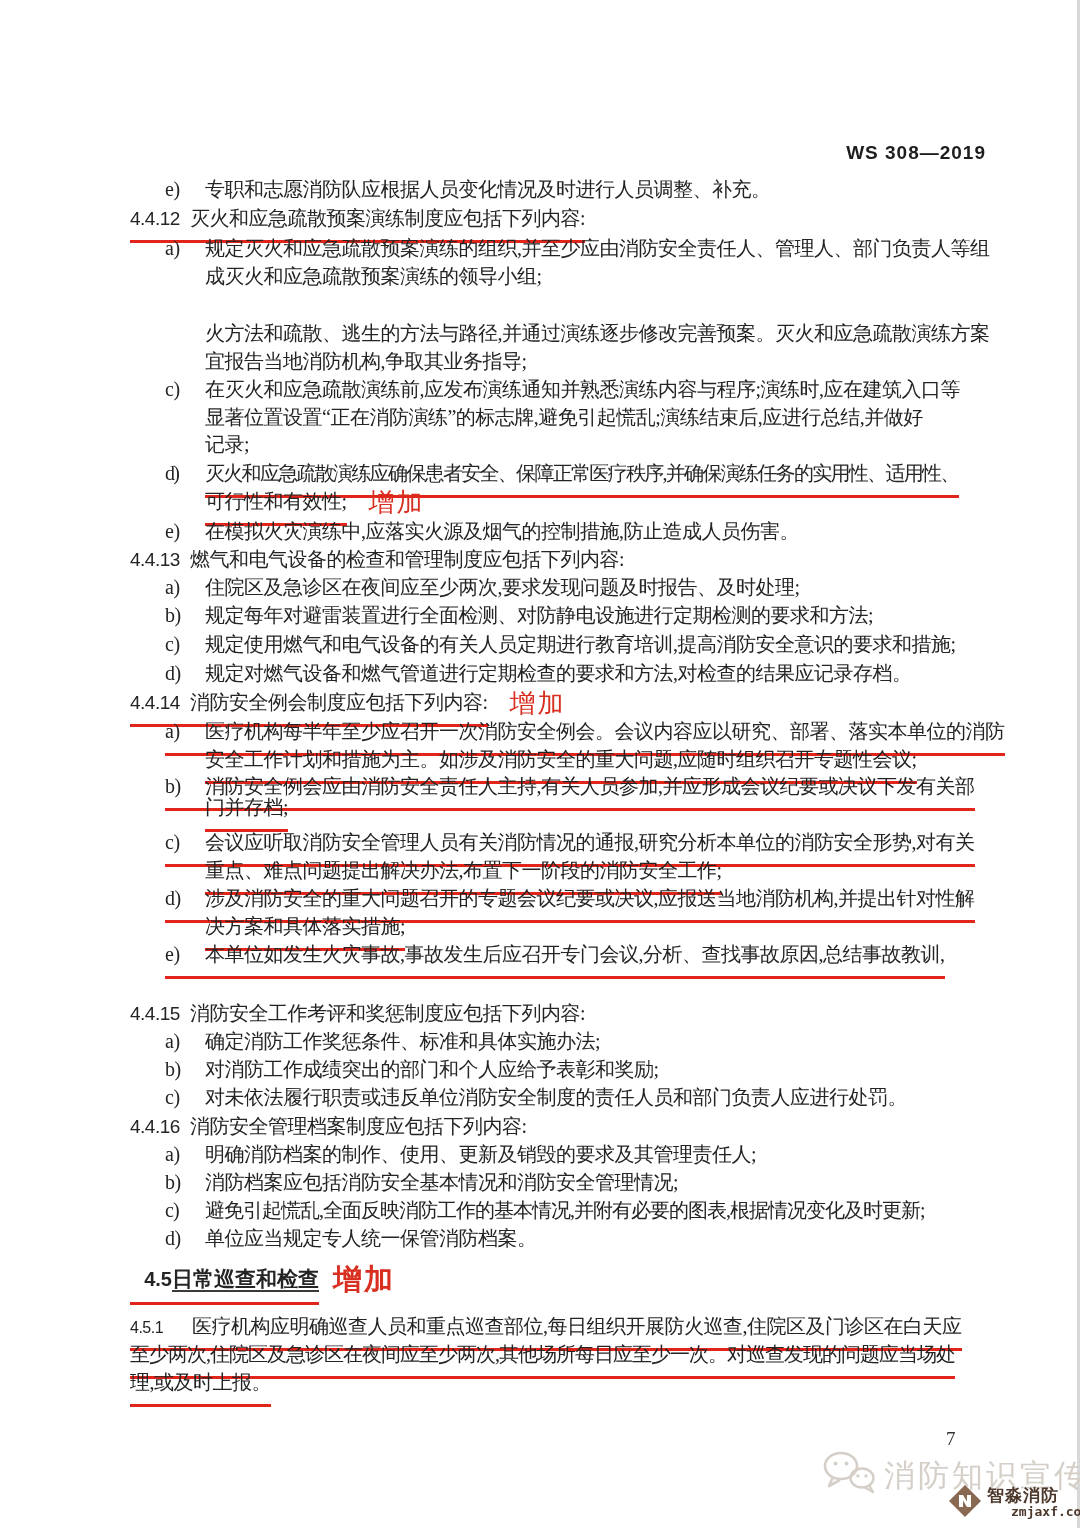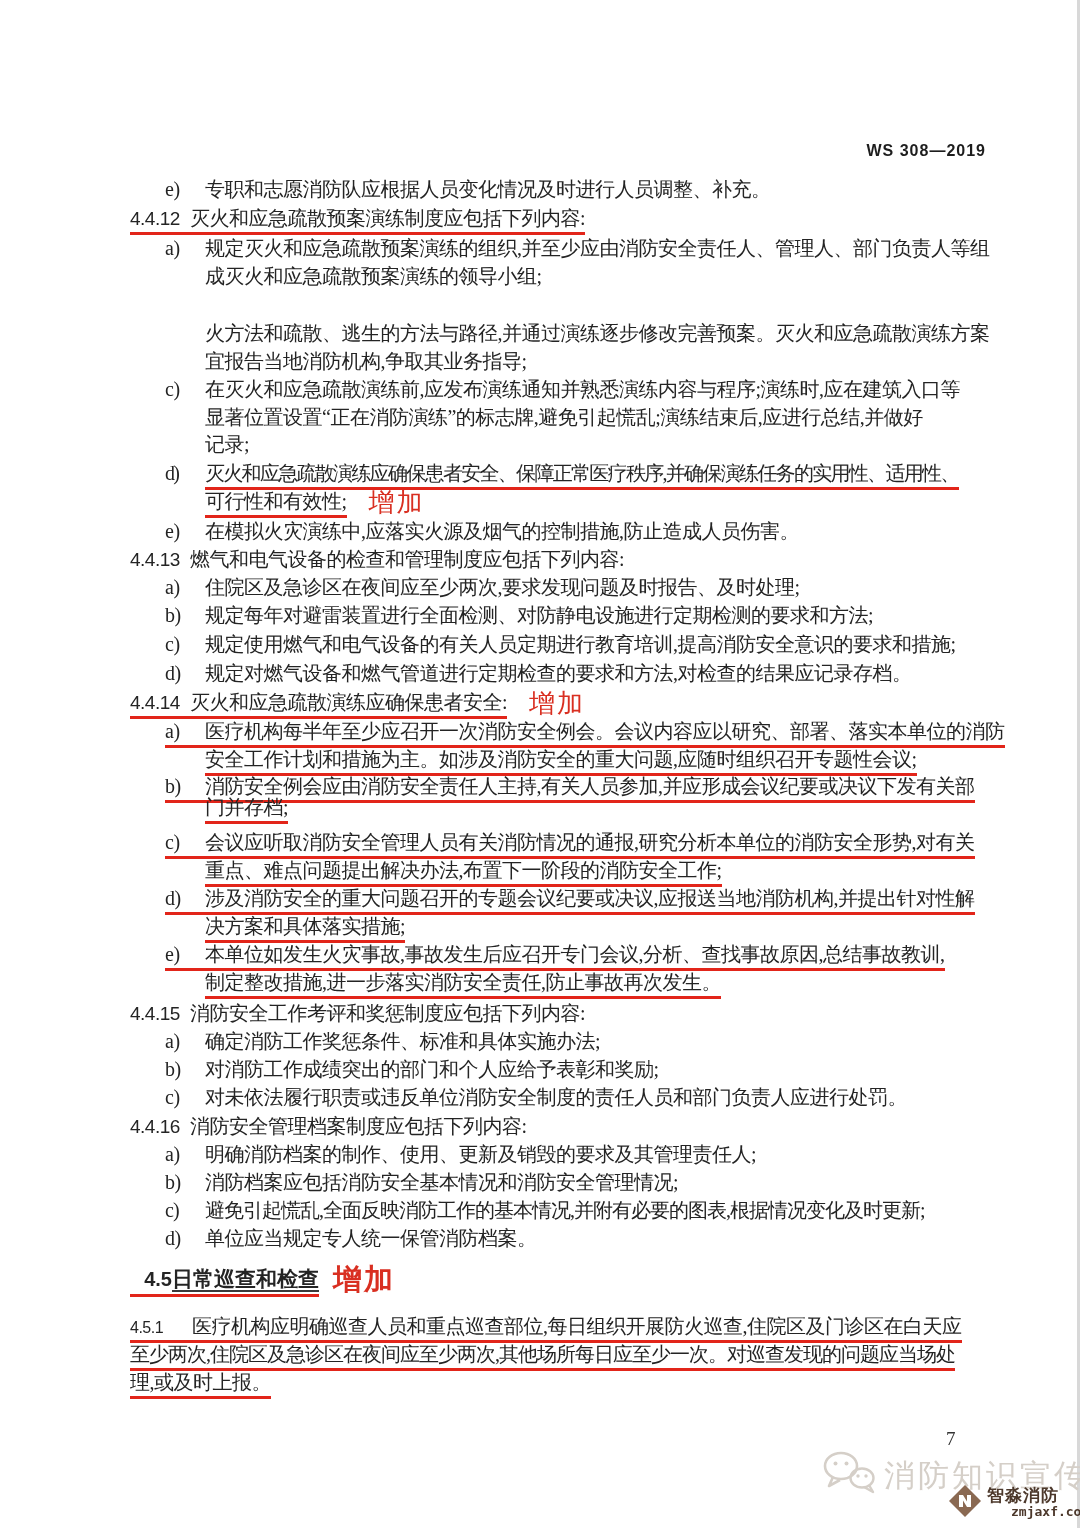--- a/index.html
+++ b/index.html
@@ -4,33 +4,33 @@
 <style>
   html,body{margin:0;padding:0;background:#ffffff;}
   .page{
     position:relative;width:1080px;height:1528px;background:#ffffff;
     font-family:"Liberation Serif","DejaVu Serif",serif;overflow:hidden;
   }
   .edge{position:absolute;right:0;top:0;width:3px;height:100%;background:#d8d8d8;}
   .doc-code{
     position:absolute;top:142px;right:94px;
     font-family:"Liberation Sans","DejaVu Sans",sans-serif;
-    font-weight:bold;font-size:16px;letter-spacing:1px;color:#1d1d1d;white-space:nowrap;
+    font-weight:bold;font-size:19px;letter-spacing:1px;color:#1d1d1d;white-space:nowrap;
   }
   .ln{
     position:absolute;left:130px;white-space:nowrap;
     font-size:20px;letter-spacing:-0.5px;color:#242424;line-height:26px;height:26px;
   }
   .item{left:165px;}
   .cont{left:205px;}
   .lb{display:inline-block;}
   .item .lb{width:40px;}
   .clause .lb{width:60px;font-family:"Liberation Sans","DejaVu Sans",sans-serif;font-size:19px;}
   .para .lb{width:62px;font-family:"Liberation Sans","DejaVu Sans",sans-serif;font-size:16px;}
-  .u{border-bottom:3px solid #e2251a;padding-bottom:3px;}
+  .u{border-bottom:3px solid #e2251a;padding-bottom:11px;}
   .tight{letter-spacing:-1px;}
   .xtight{letter-spacing:-1.7px;}
   .mark{
     color:#d92f21;font-family:"Liberation Sans","DejaVu Sans",sans-serif;
     font-size:26px;margin-left:22px;letter-spacing:2px;vertical-align:-3px;
   }
   .mark-lg{font-size:29px;margin-left:14px;}
   .heading{font-weight:bold;font-size:21px;letter-spacing:0;}
   .heading .lb{width:42px;font-family:"Liberation Sans","DejaVu Sans",sans-serif;font-size:20px;}
   .heading .u{
@@ -73,32 +73,31 @@
   <div class="ln cont" style="top:488px"><span class="u">可行性和有效性;</span><span class="mark">增加</span></div>
 
   <div class="ln item" style="top:518px"><span class="lb">e)</span><span>在模拟火灾演练中,应落实火源及烟气的控制措施,防止造成人员伤害。</span></div>
 
   <div class="ln clause" style="top:546px"><span class="lb">4.4.13</span><span>燃气和电气设备的检查和管理制度应包括下列内容:</span></div>
   <div class="ln item" style="top:574px"><span class="lb">a)</span><span>住院区及急诊区在夜间应至少两次,要求发现问题及时报告、及时处理;</span></div>
   <div class="ln item" style="top:602px"><span class="lb">b)</span><span>规定每年对避雷装置进行全面检测、对防静电设施进行定期检测的要求和方法;</span></div>
   <div class="ln item" style="top:631px"><span class="lb">c)</span><span>规定使用燃气和电气设备的有关人员定期进行教育培训,提高消防安全意识的要求和措施;</span></div>
   <div class="ln item" style="top:660px"><span class="lb">d)</span><span>规定对燃气设备和燃气管道进行定期检查的要求和方法,对检查的结果应记录存档。</span></div>
 
-  <div class="ln clause" style="top:689px"><span class="u"><span class="lb">4.4.14</span><span>灭火和应急疏散演练应确保患者安全:</span></span><span class="mark">增加</span></div>
+  <div class="ln clause" style="top:689px"><span class="u"><span class="lb">4.4.14</span><span>消防安全例会制度应包括下列内容:</span></span><span class="mark">增加</span></div>
 
   <div class="ln item" style="top:718px"><span class="u"><span class="lb">a)</span><span>医疗机构每半年至少应召开一次消防安全例会。会议内容应以研究、部署、落实本单位的消防</span></span></div>
   <div class="ln cont" style="top:746px"><span class="u">安全工作计划和措施为主。如涉及消防安全的重大问题,应随时组织召开专题性会议;</span></div>
   <div class="ln item" style="top:773px"><span class="u"><span class="lb">b)</span><span>消防安全例会应由消防安全责任人主持,有关人员参加,并应形成会议纪要或决议下发有关部</span></span></div>
   <div class="ln cont" style="top:794px"><span class="u">门并存档;</span></div>
   <div class="ln item" style="top:829px"><span class="u"><span class="lb">c)</span><span>会议应听取消防安全管理人员有关消防情况的通报,研究分析本单位的消防安全形势,对有关</span></span></div>
   <div class="ln cont" style="top:857px"><span class="u">重点、难点问题提出解决办法,布置下一阶段的消防安全工作;</span></div>
   <div class="ln item" style="top:885px"><span class="u"><span class="lb">d)</span><span>涉及消防安全的重大问题召开的专题会议纪要或决议,应报送当地消防机构,并提出针对性解</span></span></div>
   <div class="ln cont" style="top:913px"><span class="u">决方案和具体落实措施;</span></div>
   <div class="ln item" style="top:941px"><span class="u"><span class="lb">e)</span><span>本单位如发生火灾事故,事故发生后应召开专门会议,分析、查找事故原因,总结事故教训,</span></span></div>
-  <div class="ln cont" style="top:969px"><span class="u">制定整改措施,进一步落实消防安全责任,防止事故再次发生。</span></div>
 
   <div class="ln clause" style="top:1000px"><span class="lb">4.4.15</span><span>消防安全工作考评和奖惩制度应包括下列内容:</span></div>
   <div class="ln item" style="top:1028px"><span class="lb">a)</span><span>确定消防工作奖惩条件、标准和具体实施办法;</span></div>
   <div class="ln item" style="top:1056px"><span class="lb">b)</span><span>对消防工作成绩突出的部门和个人应给予表彰和奖励;</span></div>
   <div class="ln item" style="top:1084px"><span class="lb">c)</span><span>对未依法履行职责或违反单位消防安全制度的责任人员和部门负责人应进行处罚。</span></div>
 
   <div class="ln clause" style="top:1113px"><span class="lb">4.4.16</span><span>消防安全管理档案制度应包括下列内容:</span></div>
   <div class="ln item" style="top:1141px"><span class="lb">a)</span><span>明确消防档案的制作、使用、更新及销毁的要求及其管理责任人;</span></div>
   <div class="ln item" style="top:1169px"><span class="lb">b)</span><span>消防档案应包括消防安全基本情况和消防安全管理情况;</span></div>
   <div class="ln item tight" style="top:1197px"><span class="lb">c)</span><span>避免引起慌乱,全面反映消防工作的基本情况,并附有必要的图表,根据情况变化及时更新;</span></div>

